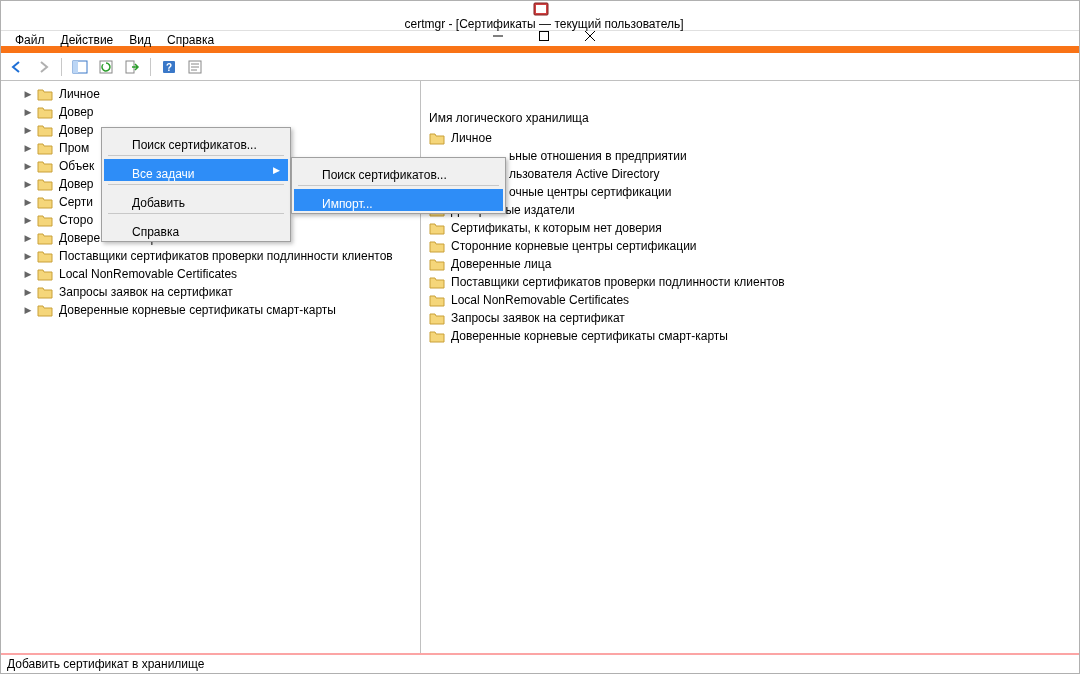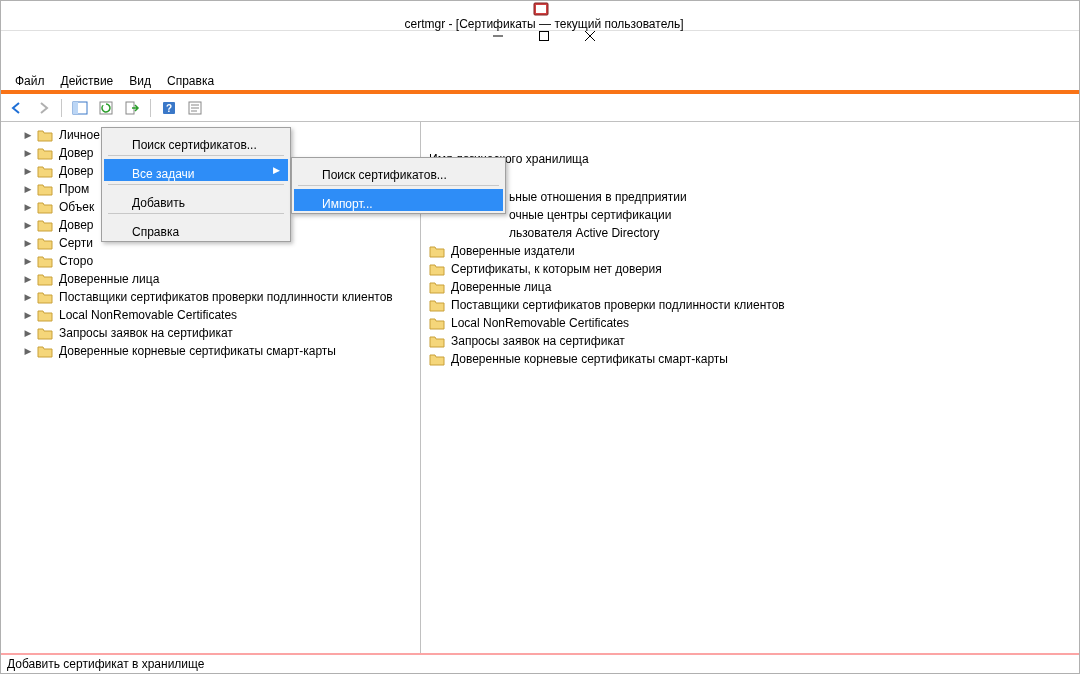--- a/index.html
+++ b/index.html
@@ -49,23 +49,22 @@
     font-family: "Segoe UI", sans-serif;
     font-size: 12px;
   }
   .win-controls .btn svg { pointer-events: none; }
   
   .menubar {
     height: 22px;
     display: flex;
     align-items: flex-start;
     padding: 0 6px;
-    border-bottom: 4px solid #f97316;
-    box-sizing: border-box;
-    margin-top: 41px;
+    border-bottom: 7px solid #f97316;
+    box-sizing: border-box;
   }
   .menubar .menuitem {
     padding: 2px 8px;
     cursor: default;
   }
   
   .toolbar {
     height: 28px;
     display: flex;
     align-items: center;
@@ -400,40 +399,48 @@
               <svg width="16" height="14" viewBox="0 0 16 14">
                 <path d="M1 3 L6 3 L7 5 L15 5 L15 13 L1 13 Z" fill="#f5d67a" stroke="#c9a039"></path>
               </svg>
             </span>
             <span>Личное</span>
           </div>
         <div class="list-item" style="padding-left:82px">
             <span>ьные отношения в предприятии</span>
           </div>
         <div class="list-item" style="padding-left:82px">
+            <span>льзователя Active Directory</span>
+          </div>
+        <div class="list-item" style="padding-left:82px">
             <span>очные центры сертификации</span>
           </div>
-        <div class="list-item" style="padding-left:82px">
-            <span>льзователя Active Directory</span>
-          </div>
         <div class="list-item">
             <span class="folder">
               <svg width="16" height="14" viewBox="0 0 16 14">
                 <path d="M1 3 L6 3 L7 5 L15 5 L15 13 L1 13 Z" fill="#f5d67a" stroke="#c9a039"></path>
               </svg>
             </span>
             <span>Доверенные издатели</span>
           </div>
         <div class="list-item">
             <span class="folder">
               <svg width="16" height="14" viewBox="0 0 16 14">
                 <path d="M1 3 L6 3 L7 5 L15 5 L15 13 L1 13 Z" fill="#f5d67a" stroke="#c9a039"></path>
               </svg>
             </span>
             <span>Сертификаты, к которым нет доверия</span>
+          </div>
+        <div class="list-item">
+            <span class="folder">
+              <svg width="16" height="14" viewBox="0 0 16 14">
+                <path d="M1 3 L6 3 L7 5 L15 5 L15 13 L1 13 Z" fill="#f5d67a" stroke="#c9a039"></path>
+              </svg>
+            </span>
+            <span>Сторонние корневые центры сертификации</span>
           </div>
         <div class="list-item">
             <span class="folder">
               <svg width="16" height="14" viewBox="0 0 16 14">
                 <path d="M1 3 L6 3 L7 5 L15 5 L15 13 L1 13 Z" fill="#f5d67a" stroke="#c9a039"></path>
               </svg>
             </span>
             <span>Доверенные лица</span>
           </div>
         <div class="list-item">

